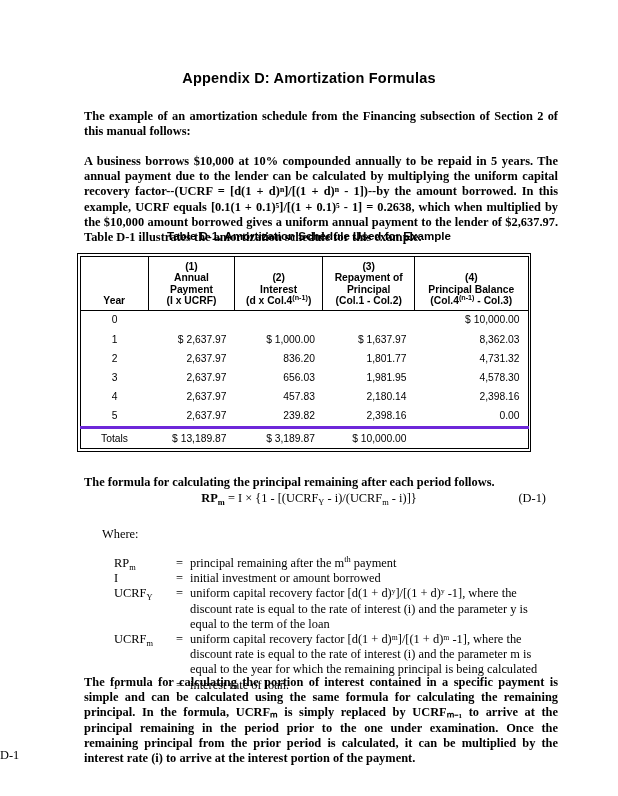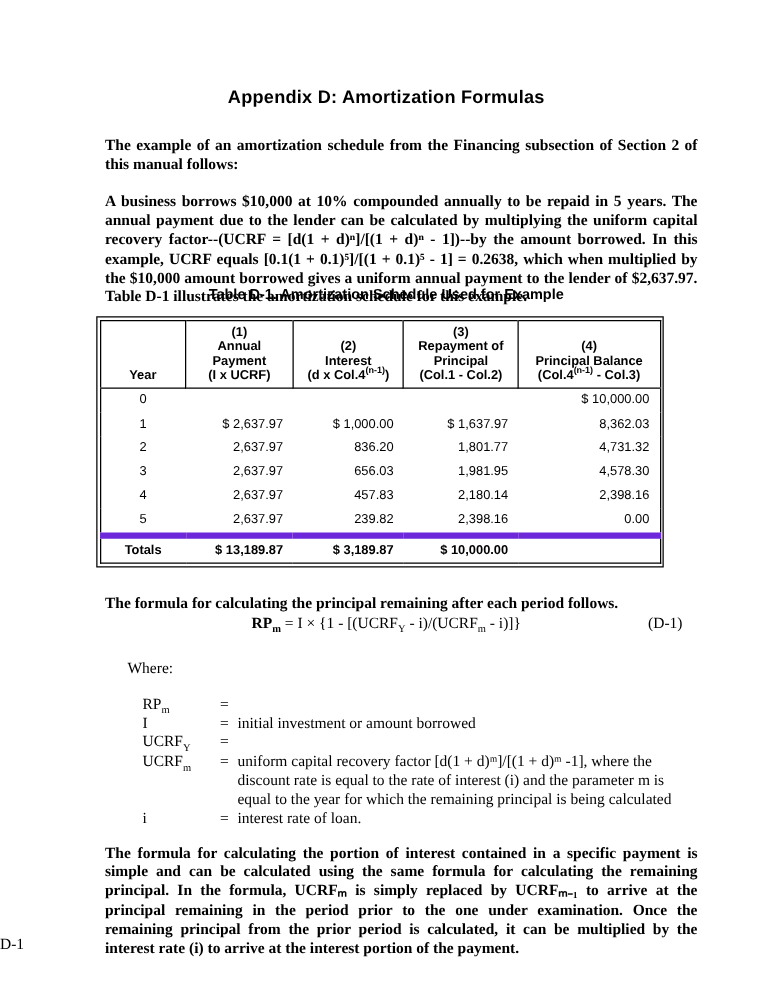--- a/index.html
+++ b/index.html
@@ -101,22 +101,22 @@
     width: 52px;
   }
   table.amort td {
     padding: 3.6px 8px 3.6px 8px;
     line-height: 12px;
     white-space: nowrap;
   }
   td.c-year { text-align: center; width: 52px; }
   td.c-num  { text-align: right; }
   tr.totals-row td {
-    border-top: 5px solid #6d28d9;
-    font-weight: bold;
+    border-top: 3px solid #6d28d9;
+    font-weight: normal;
     margin-left: 40px;
   }
   tr.totals-row td.c-year { text-align: center; }
   .sup { font-size: 7.2px; vertical-align: super; line-height: 0; }
 
   
   .equation-block {
     position: absolute;
     top: 491px;
     left: 0;
@@ -288,29 +288,31 @@
       </div>
       <div class="eq-number">(D-1)</div>
     </div>
 
     <div class="where-label">Where:</div>
 
     <div class="definitions">
       <div class="def-row">
         <div class="def-term"><span>RP</span><span class="sub">m</span></div>
         <div class="def-eq">=</div>
+        <div class="def-desc"><span>principal remaining after the m</span><span class="sup-inline">th</span><span> payment</span></div>
       </div>
       <div class="def-row">
         <div class="def-term"><span>I</span><span class="sub"></span></div>
         <div class="def-eq">=</div>
         <div class="def-desc"><span>initial investment or amount borrowed</span><span class="sup-inline"></span><span></span></div>
       </div>
       <div class="def-row">
         <div class="def-term"><span>UCRF</span><span class="sub">Y</span></div>
         <div class="def-eq">=</div>
+        <div class="def-desc"><span>uniform capital recovery factor [d(1 + d)ʸ]/[(1 + d)ʸ -1], where the discount rate is equal to the rate of interest (i) and the parameter y is equal to the term of the loan</span><span class="sup-inline"></span><span></span></div>
       </div>
       <div class="def-row">
         <div class="def-term"><span>UCRF</span><span class="sub">m</span></div>
         <div class="def-eq">=</div>
         <div class="def-desc"><span>uniform capital recovery factor [d(1 + d)ᵐ]/[(1 + d)ᵐ -1], where the discount rate is equal to the rate of interest (i) and the parameter m is equal to the year for which the remaining principal is being calculated</span><span class="sup-inline"></span><span></span></div>
       </div>
       <div class="def-row">
         <div class="def-term"><span>i</span><span class="sub"></span></div>
         <div class="def-eq">=</div>
         <div class="def-desc"><span>interest rate of loan.</span><span class="sup-inline"></span><span></span></div>

